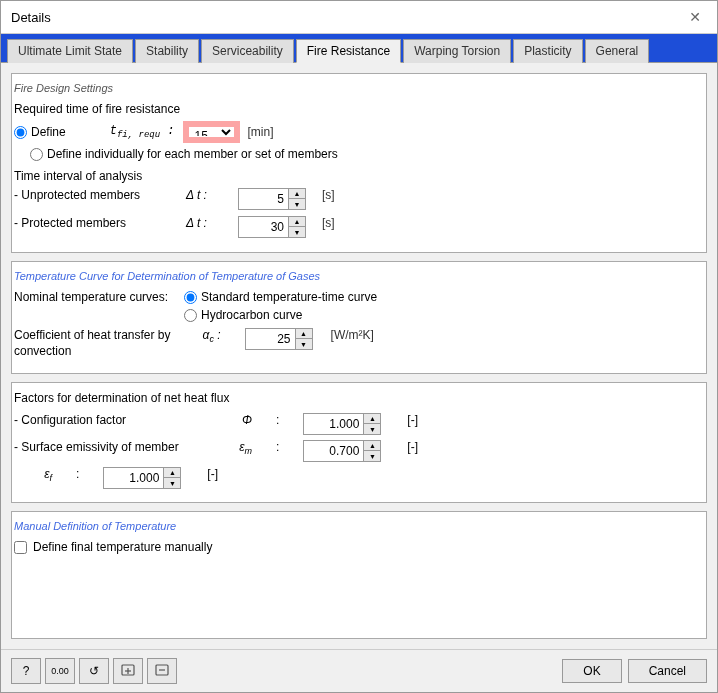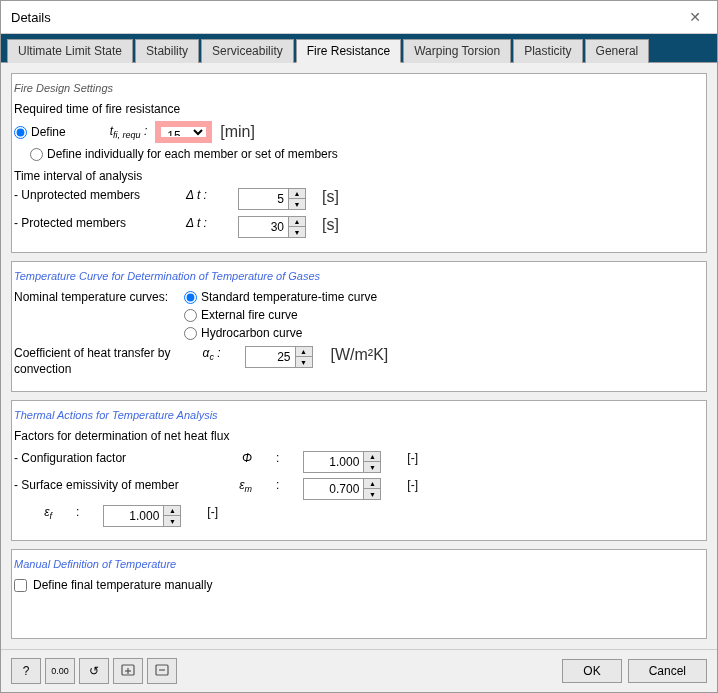--- a/index.html
+++ b/index.html
@@ -34,21 +34,21 @@
     .title-bar-close {
       cursor: pointer;
       font-size: 14px;
       color: #666;
       background: none;
       border: none;
       padding: 2px 6px;
     }
     .tabs {
       display: flex;
-      background: #0c4a6e;
+      background: #1d4ed8;
       border-bottom: 1px solid #999;
       padding: 4px 6px 0 6px;
       gap: 2px;
     }
     .tab {
       padding: 4px 10px;
       border: 1px solid #999;
       border-bottom: none;
       background: #e0e0e0;
       cursor: pointer;
@@ -98,21 +98,21 @@
       padding-left: 16px;
     }
     select {
       font-size: 12px;
       padding: 1px 2px;
       border: 6px solid #fca5a5;
       background: #fff;
       height: 22px;
     }
     .unit-label {
-      font-size: 16px;
+      font-size: 12px;
       color: #333;
     }
     .spinner-container {
       display: flex;
       align-items: center;
       gap: 0;
     }
     .spinner-input {
       width: 50px;
       height: 22px;
@@ -250,21 +250,21 @@
   <div class="content">
 
     <div class="section">
       <div class="section-title">Fire Design Settings</div>
 
       <div style="font-size:12px; margin-bottom:5px;">Required time of fire resistance</div>
 
       <div class="radio-row">
         <input type="radio" name="fire_define" checked="" style="">
         <span>Define</span>
-        <span style="margin-left:40px; font-style:italic; font-size:12px;">t<span style="font-size:9px; vertical-align:sub;">fi, requ</span> :</span>
+        <span style="margin-left:40px; font-style:italic; font-size:12px;font-family:Liberation Mono, monospace;">t<span style="font-size:9px; vertical-align:sub;">fi, requ</span> :</span>
         <select style="margin-left:4px;">
           <option>15</option>
           <option>30</option>
           <option>45</option>
           <option>60</option>
           <option>90</option>
           <option>120</option>
         </select>
         <span class="unit-label" style="margin-left:4px;">[min]</span>
       </div>
@@ -307,24 +307,20 @@
       <div class="section-title blue">Temperature Curve for Determination of Temperature of Gases</div>
 
       <div class="two-col">
         <div class="left-col">
           <span>Nominal temperature curves:</span>
         </div>
         <div class="right-col">
           <div class="radio-row">
             <input type="radio" name="temp_curve" checked="" style="">
             <span>Standard temperature-time curve</span>
-          </div>
-          <div class="radio-row">
-            <input type="radio" name="temp_curve" style="">
-            <span>External fire curve</span>
           </div>
           <div class="radio-row">
             <input type="radio" name="temp_curve" style="">
             <span>Hydrocarbon curve</span>
           </div>
         </div>
       </div>
 
       <div style="margin-top:2px;">
         <div class="form-row">
@@ -339,21 +335,20 @@
               <button class="spinner-btn">▲</button>
               <button class="spinner-btn">▼</button>
             </div>
           </div>
           <span class="unit-label" style="margin-left:6px;">[W/m²K]</span>
         </div>
       </div>
     </div>
 
     <div class="section">
-      <div class="section-title blue">Thermal Actions for Temperature Analysis</div>
       <div style="font-size:12px; margin-bottom:8px;">Factors for determination of net heat flux</div>
 
       <div class="heat-row">
         <span class="heat-label">- Configuration factor</span>
         <span class="heat-symbol" style="min-width:28px; margin-left:10px;">Φ</span>
         <span style="font-size:12px; margin:0 4px;">:</span>
         <div class="spinner-container">
           <input type="text" class="spinner-input spinner-input-wide" value="1.000" style="">
           <div class="spinner-buttons">
             <button class="spinner-btn">▲</button>

